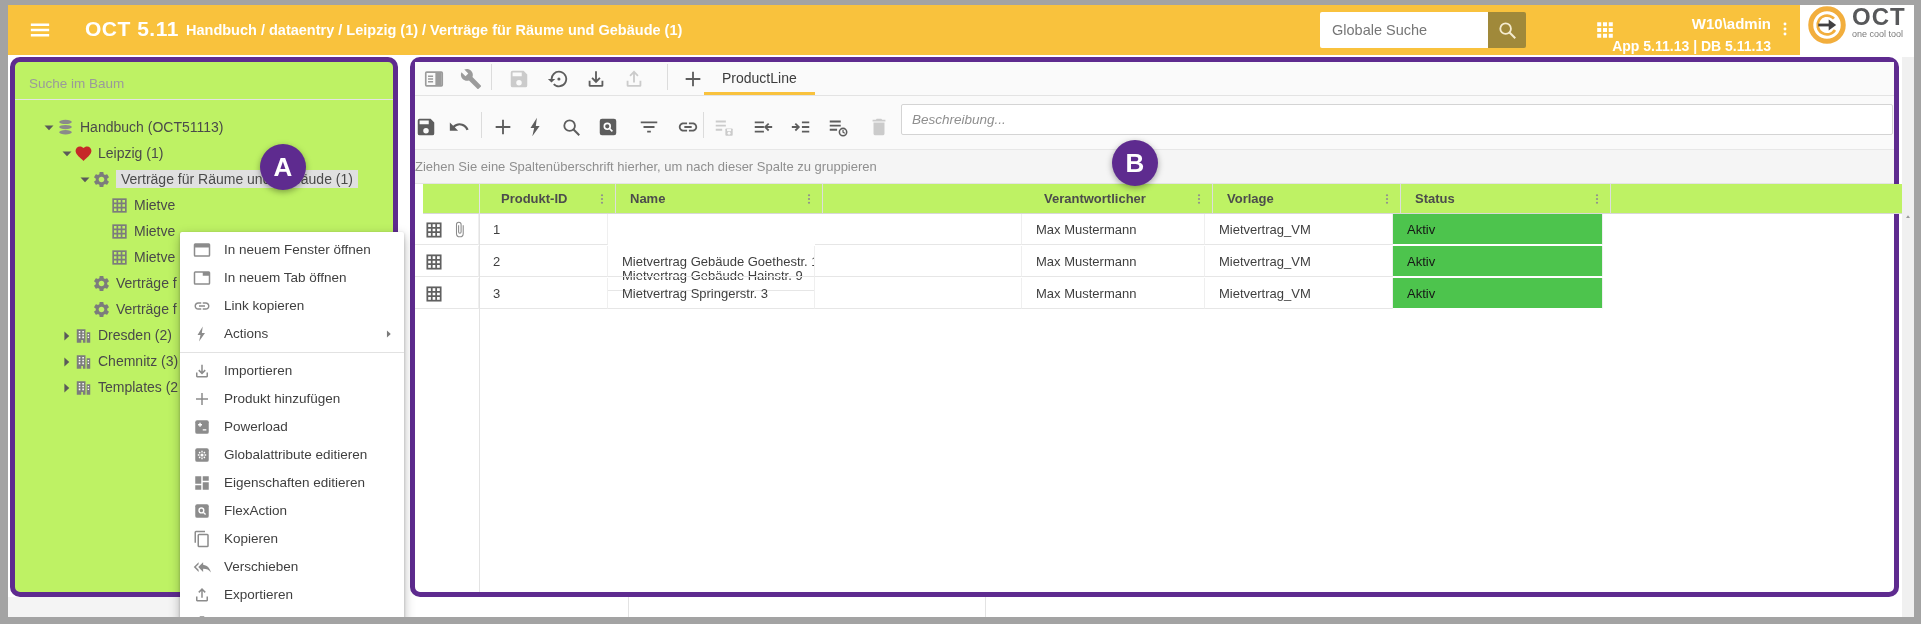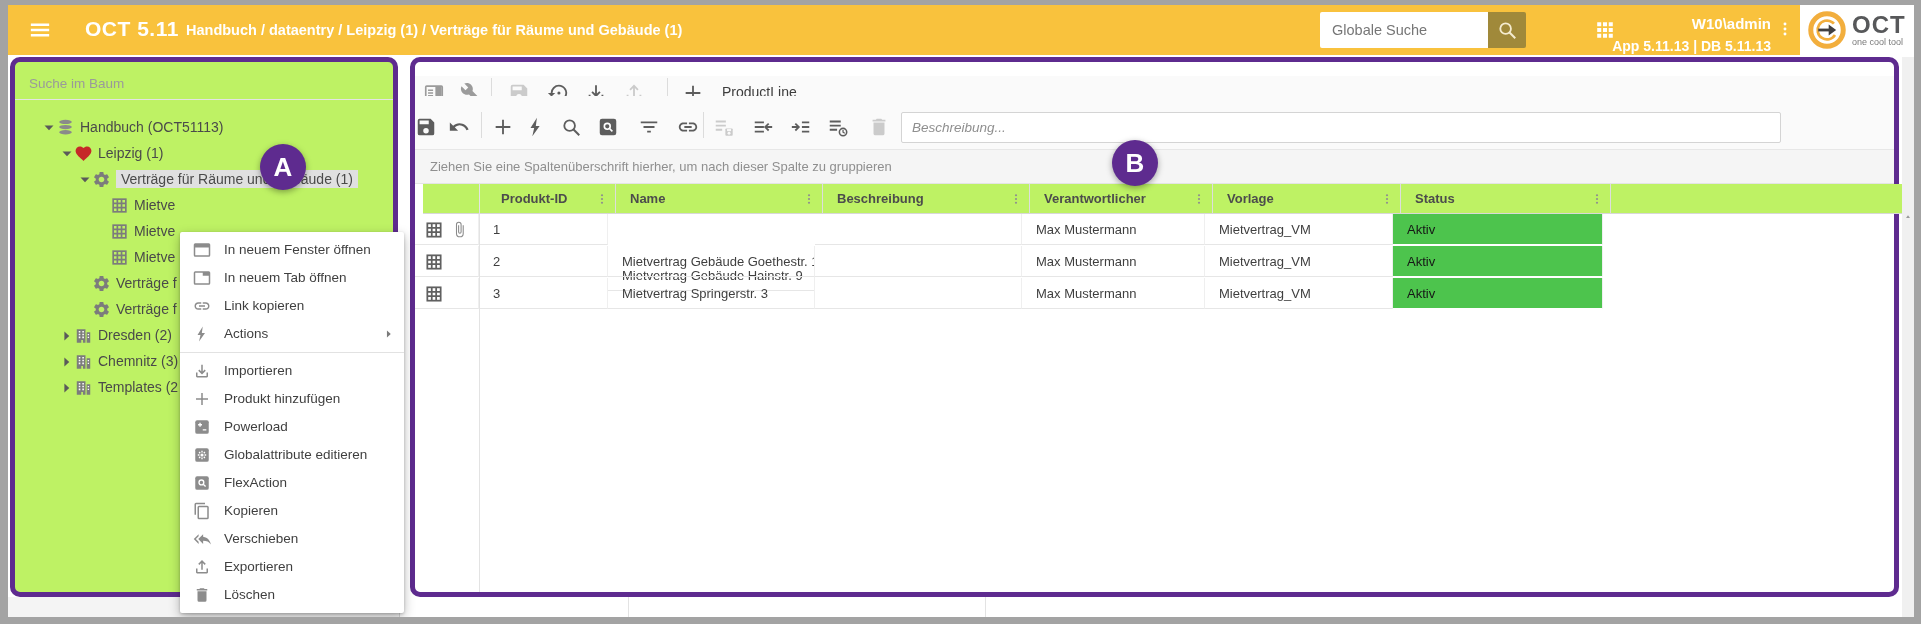--- a/index.html
+++ b/index.html
@@ -12,21 +12,21 @@
   .app-title{position:absolute;left:77px;top:12px;font-size:21px;font-weight:bold;color:#fff;letter-spacing:.5px;}
   .breadcrumb{position:absolute;left:178px;top:17px;font-size:14.5px;font-weight:bold;color:#fff;}
   .gsearch{position:absolute;left:1312px;top:7px;height:36px;display:flex;}
   .gsearch input{width:168px;height:36px;border:none;outline:none;padding:0 12px;font-size:14.5px;font-family:"Liberation Sans",sans-serif;color:#444;border-radius:2px 0 0 2px;box-sizing:border-box;}
   .gsearch input::placeholder{color:#767676;}
   .gsearch button{width:38px;height:36px;border:none;background:var(--olive);border-radius:0 2px 2px 0;color:#f4ebcf;cursor:pointer;display:flex;align-items:center;justify-content:center;}
   .apps-ic{position:absolute;left:1586px;top:14px;width:22px;height:22px;color:#fff;cursor:pointer;}
   .user{position:absolute;left:1600px;top:10px;width:163px;text-align:right;font-size:15px;font-weight:bold;color:#fff;}
   .user-kebab{position:absolute;left:1769px;top:13px;width:16px;height:22px;color:#fff;cursor:pointer;}
   .version{position:absolute;left:1600px;top:33px;width:163px;text-align:right;font-size:14px;font-weight:bold;color:#fff;}
-  .logo-panel{position:absolute;left:1792px;top:0;width:114px;height:50px;background:#fff;display:flex;align-items:center;}
+  .logo-panel{position:absolute;left:1792px;top:0;width:114px;height:50px;background:#fff;display:flex;}
   .logo-ring{width:40px;height:40px;margin-left:7px;}
   .logo-txt{margin-left:5px;line-height:1;}
   .logo-oct{font-size:24px;font-weight:bold;color:#57585a;letter-spacing:1px;}
   .logo-tag{font-size:9px;color:#7a7a7a;margin-top:1px;}
 
   
   .content{position:absolute;left:0;top:50px;width:100%;height:562px;background:#fff;}
 
   .panel{position:absolute;border:5px solid var(--purple);border-radius:10px;box-sizing:border-box;background:#bef264;}
   .tree-panel{left:2px;top:2px;width:388px;height:540px;}
@@ -36,32 +36,32 @@
   .tree-search{position:absolute;left:12px;top:8px;width:350px;height:24px;border:none;outline:none;background:transparent;font-size:13.5px;font-family:"Liberation Sans",sans-serif;color:#555;}
   .tree-search::placeholder{color:#9a9a9a;}
   .tree-sep{position:absolute;left:0;top:37px;width:100%;height:1px;background:#e4e4e4;}
   .trow{position:absolute;height:26px;width:100%;cursor:pointer;}
   .texp{position:absolute;top:4px;width:18px;height:18px;color:#5a5a5a;}
   .tico{position:absolute;top:3px;width:19px;height:19px;color:#7c7c7c;}
   .tlab{position:absolute;top:4px;font-size:14px;color:#4a4a4a;white-space:nowrap;}
   .tlab.sel{background:#e0e0e0;padding:1px 5px;margin-top:-1px;}
 
   
-  .tb1{position:absolute;left:0;top:0;width:100%;height:34px;background:#fafafa;border-bottom:1px solid #e3e3e3;box-sizing:border-box;margin-top:14px;}
+  .tb1{position:absolute;left:0;top:0;width:100%;height:34px;background:#fafafa;border-bottom:1px solid #e3e3e3;box-sizing:border-box;}
   .tb2{position:absolute;left:0;top:34px;width:100%;height:54px;background:#fafafa;border-bottom:1px solid #e7e7e7;box-sizing:border-box;}
   .tbicon{position:absolute;width:22px;height:22px;color:#5d5d5d;cursor:pointer;}
   .tbicon.dis{color:#cbcbcb;cursor:default;}
   .tbicon.mut{color:#9b9b9b;}
   .tbsep{position:absolute;width:1px;background:#dcdcdc;}
   .tab{position:absolute;left:289px;top:0;height:33px;line-height:33px;padding:0 18px;font-size:14px;color:#3d3d3d;cursor:pointer;}
   .tab::after{content:"";position:absolute;left:0;right:0;bottom:0;height:3px;background:var(--orange);}
-  .besch{position:absolute;left:486px;top:16px;width:880px;height:31px;border:1px solid #d4d4d4;border-radius:2px;box-sizing:border-box;padding:0 10px;font-size:13.5px;font-family:"Liberation Sans",sans-serif;color:#555;background:#fff;outline:none;}
+  .besch{position:absolute;left:486px;top:8px;width:992px;height:31px;border:1px solid #d4d4d4;border-radius:2px;box-sizing:border-box;padding:0 10px;font-size:13.5px;font-family:"Liberation Sans",sans-serif;color:#555;background:#fff;outline:none;}
   .besch::placeholder{color:#8f8f8f;font-style:italic;}
 
-  .groupbar{position:absolute;left:0;top:88px;width:100%;height:34px;background:#f5f5f5;border-bottom:1px solid #e4e4e4;box-sizing:border-box;font-size:13px;color:#8f8f8f;line-height:33px;padding-left:15px;}
+  .groupbar{position:absolute;left:0;top:88px;width:100%;height:34px;background:#f5f5f5;border-bottom:1px solid #e4e4e4;box-sizing:border-box;font-size:13px;color:#8f8f8f;line-height:33px;}
 
   .ghead{position:absolute;left:8px;top:122px;width:100%;height:30px;background:#bef264;border-bottom:1px solid #d8d8d8;box-sizing:border-box;font-weight:bold;}
   .hcell{position:absolute;top:0;height:29px;border-right:1px solid #ddd;box-sizing:border-box;}
   .hcell .hl{position:absolute;left:14px;top:7px;font-size:13px;color:#4c4c4c;white-space:nowrap;}
   .hkebab{position:absolute;right:7px;top:8px;width:12px;height:14px;color:#8f8f8f;cursor:pointer;}
   .grows{position:absolute;left:0;top:152px;width:100%;}
   .grow{position:absolute;left:0;width:100%;height:32px;cursor:pointer;}
   .gcell{position:absolute;top:0;height:31px;line-height:31px;font-size:13px;color:#3f3f3f;padding-left:14px;box-sizing:border-box;border-right:1px solid #efefef;border-bottom:1px solid #e6e6e6;white-space:nowrap;overflow:hidden;}
   .gcell.status{background:var(--green);color:#161616;border-bottom:1px solid #fff;}
   .rowico{position:absolute;left:9px;top:6px;width:20px;height:20px;color:#606060;cursor:pointer;}
@@ -515,32 +515,20 @@
             <span class="hkebab i-wrap">
               <span class="i">
                 <svg viewBox="0 0 24 24" fill="currentColor">
                   <circle cx="12" cy="4.5" r="2.2"></circle>
                   <circle cx="12" cy="12" r="2.2"></circle>
                   <circle cx="12" cy="19.5" r="2.2"></circle>
                 </svg>
               </span>
             </span>
           </div>
-          <div class="hcell" style="left: 400px; width: 207px;">
-            <div class="hl">Beschreibung</div>
-            <span class="hkebab i-wrap">
-              <span class="i">
-                <svg viewBox="0 0 24 24" fill="currentColor">
-                  <circle cx="12" cy="4.5" r="2.2"></circle>
-                  <circle cx="12" cy="12" r="2.2"></circle>
-                  <circle cx="12" cy="19.5" r="2.2"></circle>
-                </svg>
-              </span>
-            </span>
-          </div>
           <div class="hcell" style="left: 607px; width: 183px;">
             <div class="hl">Verantwortlicher</div>
             <span class="hkebab i-wrap">
               <span class="i">
                 <svg viewBox="0 0 24 24" fill="currentColor">
                   <circle cx="12" cy="4.5" r="2.2"></circle>
                   <circle cx="12" cy="12" r="2.2"></circle>
                   <circle cx="12" cy="19.5" r="2.2"></circle>
                 </svg>
               </span>
@@ -733,20 +721,30 @@
                 </g>
               </svg>
             </span>
           </span>
           <div class="mlab">Globalattribute editieren</div>
         </div>
         <div class="mitem">
           <span class="mico i-wrap">
             <span class="i">
               <svg viewBox="0 0 24 24" fill="currentColor">
+                <path d="M3 13h8V3H3zm0 8h8v-6H3zm10 0h8V11h-8zm0-18v6h8V3z"></path>
+              </svg>
+            </span>
+          </span>
+          <div class="mlab">Eigenschaften editieren</div>
+        </div>
+        <div class="mitem">
+          <span class="mico i-wrap">
+            <span class="i">
+              <svg viewBox="0 0 24 24" fill="currentColor">
                 <rect x="3" y="3" width="18" height="18" rx="2.5"></rect>
                 <circle cx="11.2" cy="11.2" r="3.2" fill="none" stroke="#fff" stroke-width="1.8"></circle>
                 <path d="M13.6 13.6l3.2 3.2" stroke="#fff" stroke-width="1.8"></path>
               </svg>
             </span>
           </span>
           <div class="mlab">FlexAction</div>
         </div>
         <div class="mitem">
           <span class="mico i-wrap">

